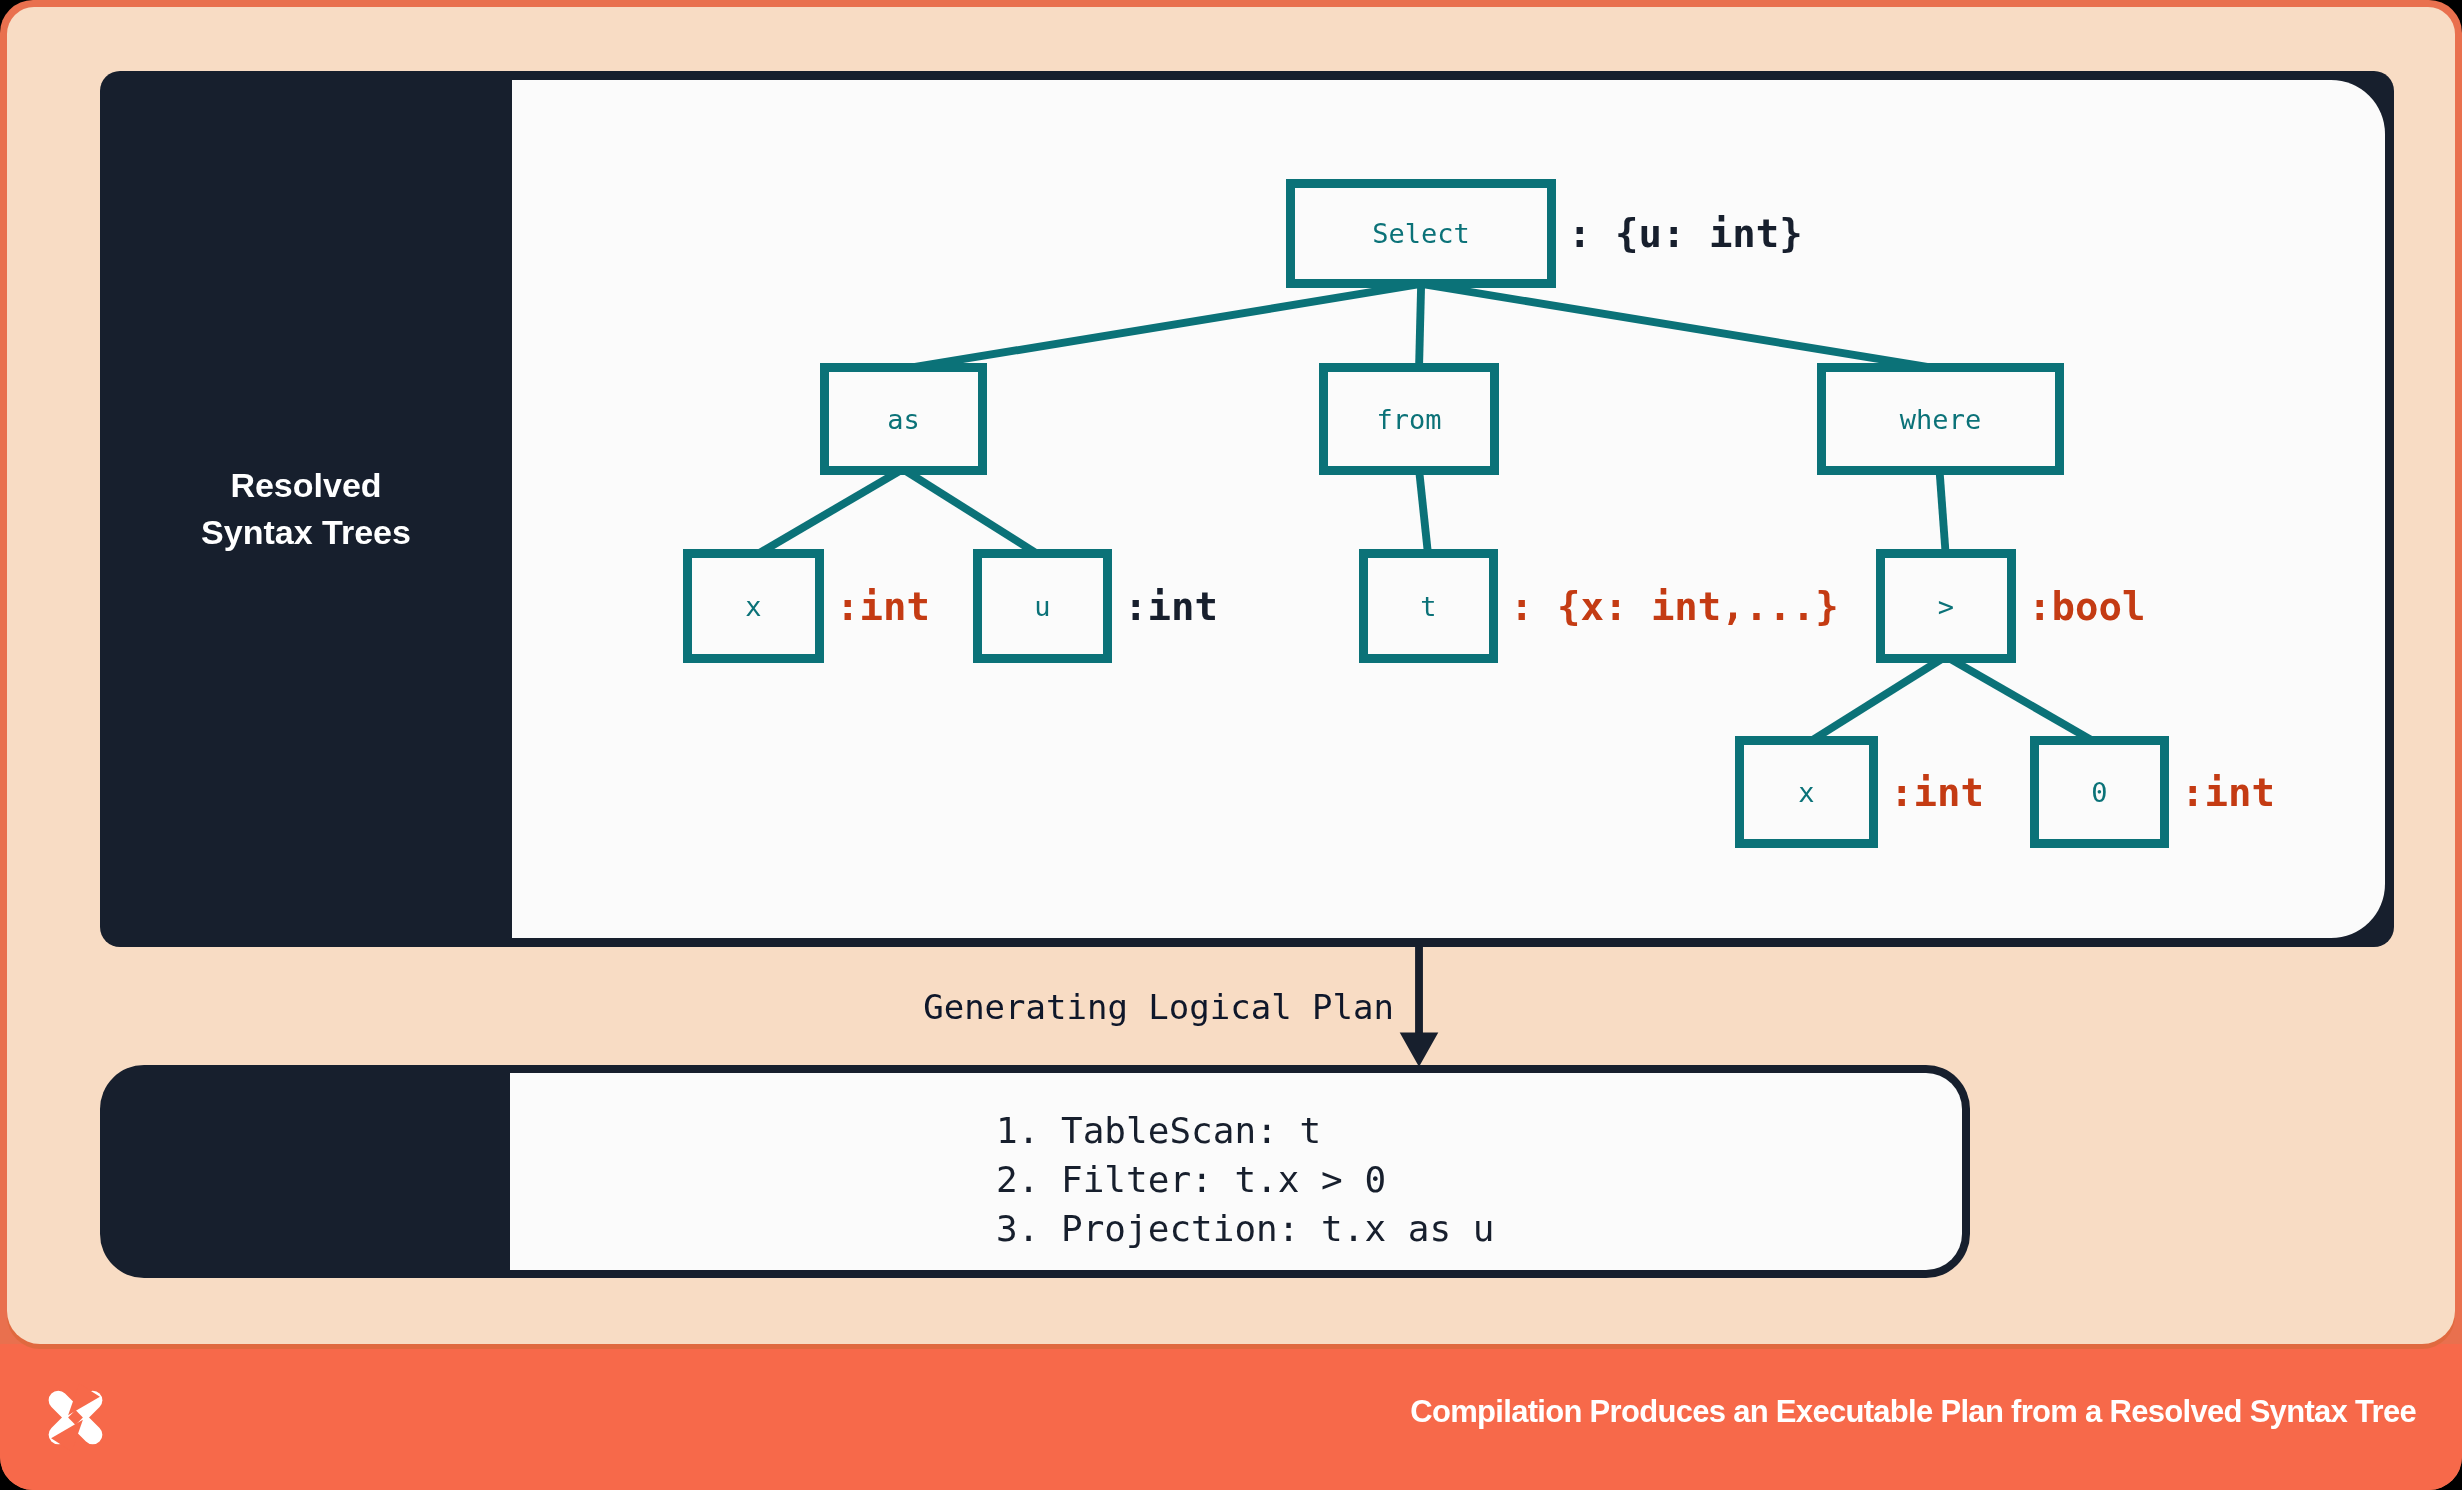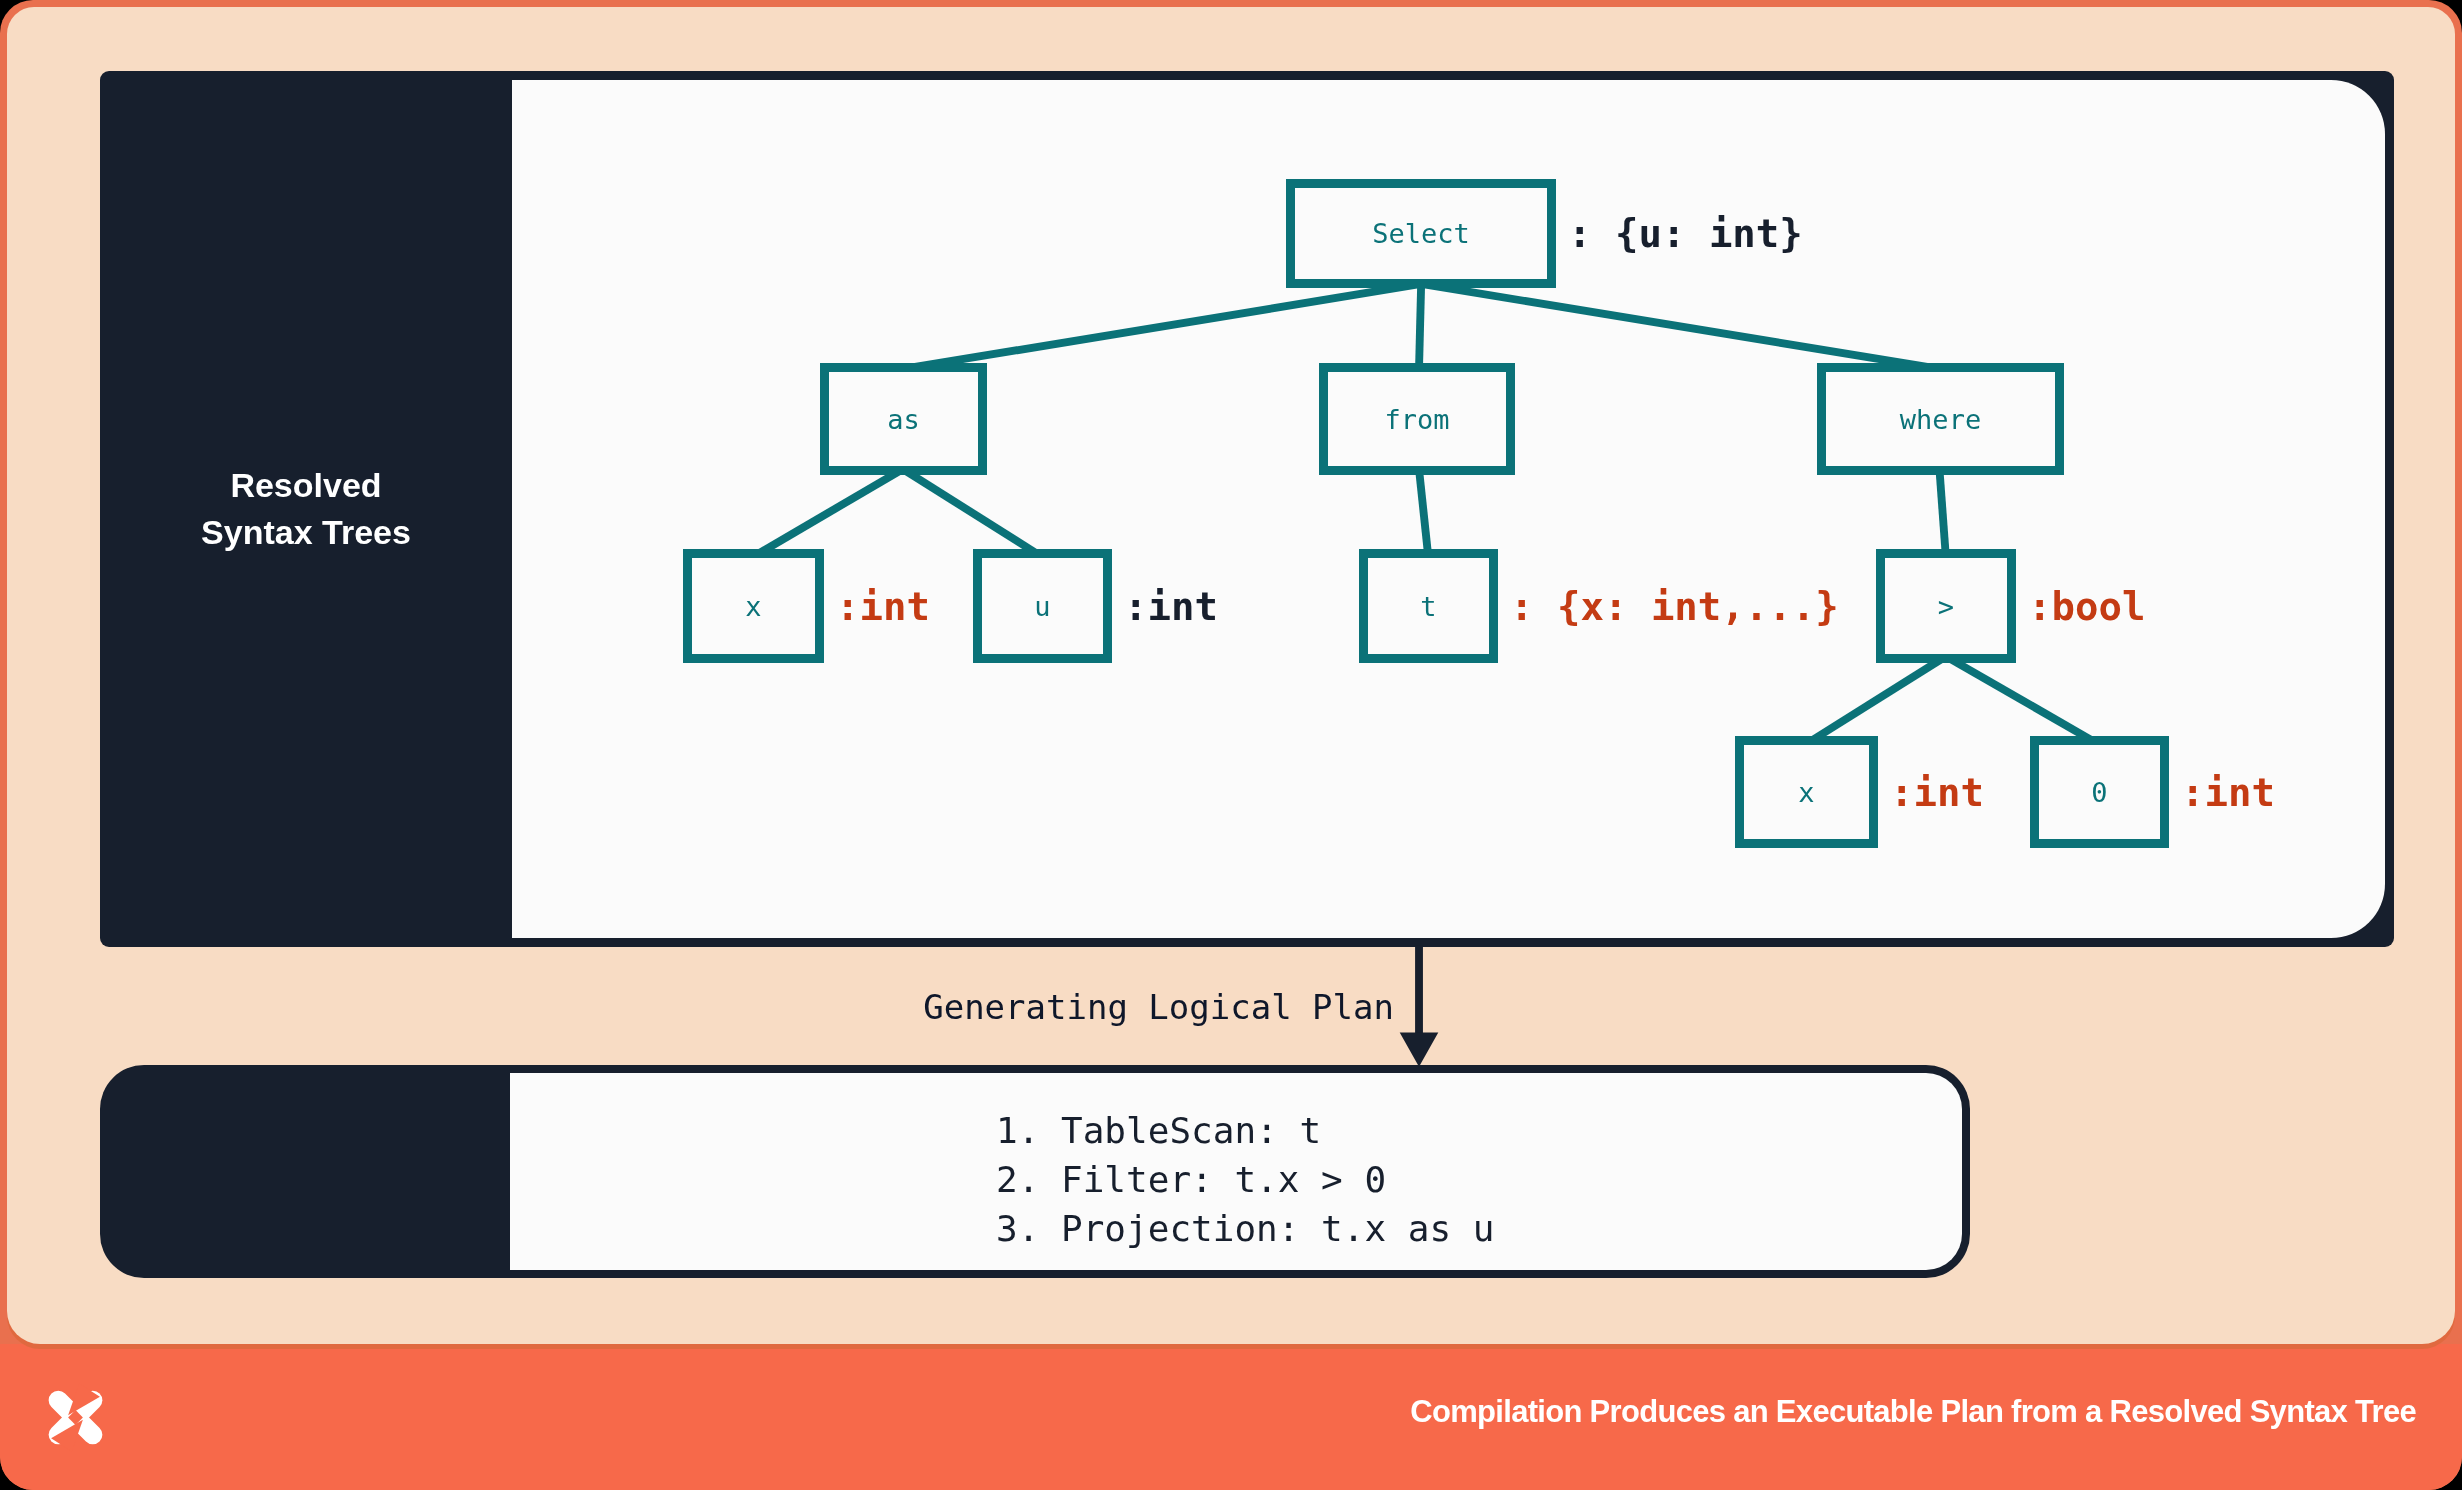--- a/index.html
+++ b/index.html
@@ -6,21 +6,21 @@
   .canvas{position:relative;width:2462px;height:1490px;background:#000;overflow:hidden;
           font-family:"Liberation Sans",sans-serif;}
   .frame{position:absolute;inset:0;background:#e9704e;border-radius:33px;overflow:hidden;}
   .footer-bg{position:absolute;left:0;right:0;bottom:0;height:146px;background:#f7694a;
              border-radius:0 0 33px 33px;z-index:1;}
   .peach{position:absolute;left:7.1px;top:7.1px;right:7.1px;height:1337px;background:#f8dcc4;
          border-radius:27px 27px 33px 33px;box-shadow:0 5px 0 #e0693f;z-index:2;}
 
   
   .panel{position:absolute;background:#171f2d;z-index:3;}
-  .panel-rst{left:100px;top:71px;width:2294px;height:876px;border-radius:9px;}
+  .panel-rst{left:100px;top:71px;width:2294px;height:876px;border-radius:20px;}
   .panel-lp {left:100px;top:1065px;width:1870px;height:213px;border-radius:44px;}
   .panel-body{position:absolute;background:#fbfbfb;}
   .panel-rst .panel-body{left:412px;top:8.6px;right:8.6px;bottom:8.6px;border-radius:0 54px 54px 0;}
   .panel-lp  .panel-body{left:410px;top:7.9px;right:7.9px;bottom:7.9px;border-radius:0 36px 36px 0;}
   .panel-sidebar{position:absolute;left:0;top:0;bottom:0;display:flex;align-items:center;
                  justify-content:center;text-align:center;color:#fff;font-weight:700;}
   .panel-rst .panel-sidebar{width:412px;font-size:34px;line-height:47px;}
   .panel-lp  .panel-sidebar{width:410px;font-size:34px;}
   .sidebar-two-line span{display:block;}
 
@@ -34,21 +34,21 @@
   .node{position:absolute;display:flex;align-items:center;gap:12px;z-index:5;
         font-family:"DejaVu Sans Mono",monospace;}
   .nbox{box-sizing:border-box;background:#fbfbfb;border:9.3px solid #0b7278;display:flex;
         align-items:center;justify-content:center;color:#0b7278;font-size:27px;flex:none;}
   .ntype{font-size:39px;font-weight:700;white-space:pre;}
   .ann-red{color:#c43b13;}
   .ann-navy{color:#171f2d;}
 
   .n-select{left:1286px;top:179px}.n-select .nbox{width:270px;height:109px}
   .n-as    {left:820px;top:363px}.n-as     .nbox{width:167px;height:112px}
-  .n-from  {left:1319px;top:363px}.n-from   .nbox{width:196px;height:112px}
+  .n-from  {left:1319px;top:363px}.n-from   .nbox{width:180px;height:112px}
   .n-where {left:1817px;top:363px}.n-where  .nbox{width:247px;height:112px}
   .n-x1    {left:683px; top:549px}.n-x1     .nbox{width:141px;height:114px}
   .n-u     {left:973px;top:549px}.n-u      .nbox{width:139px;height:114px}
   .n-t     {left:1359px;top:549px}.n-t      .nbox{width:139px;height:114px}
   .n-gt    {left:1876px;top:549px}.n-gt     .nbox{width:140px;height:114px}
   .n-x2    {left:1735px;top:736px}.n-x2    .nbox{width:143px;height:112px}
   .n-zero  {left:2030px;top:736px}.n-zero  .nbox{width:139px;height:112px}
 
   
   .gen-label{position:absolute;right:1068px;top:987px;z-index:5;color:#0f172a;

